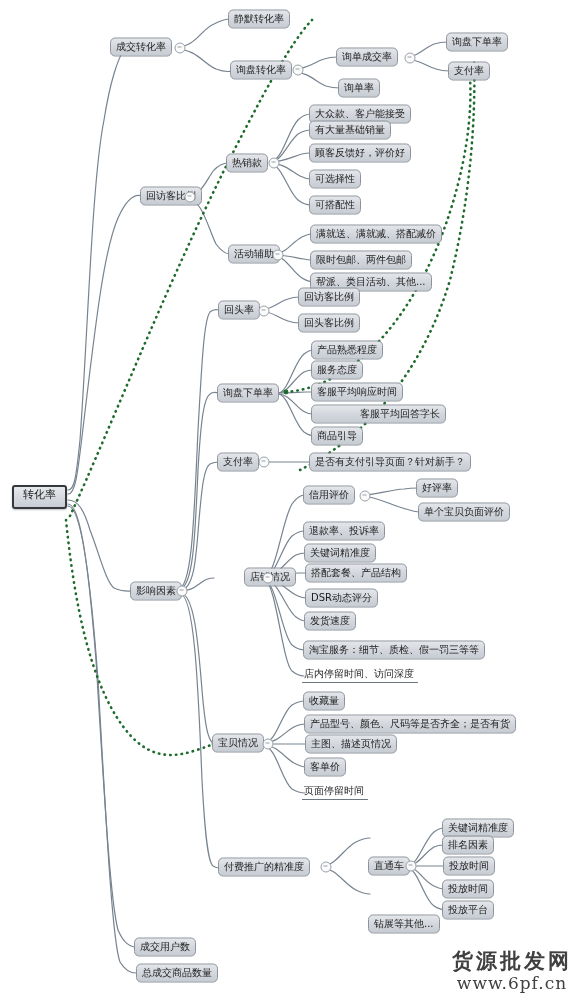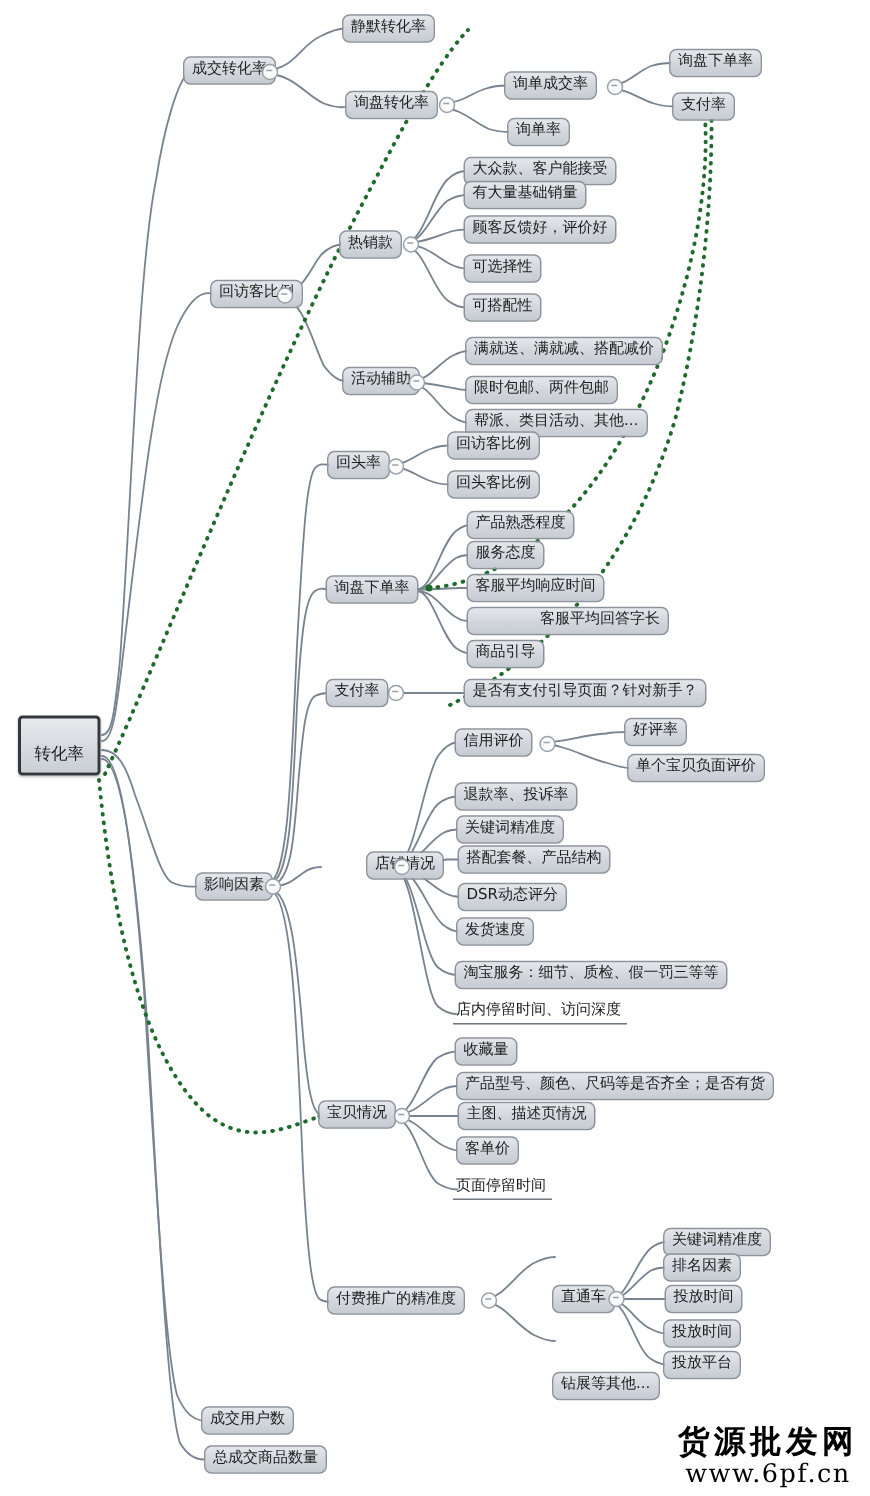--- a/index.html
+++ b/index.html
@@ -16,21 +16,21 @@
     padding:2px 5px 3px 5px;
     font-size:10px;
     line-height:12px;
     color:#1d1d1d;
     white-space:nowrap;
     letter-spacing:0px;
   }
   .node.root{
     border:2px solid #33383d;
     border-radius:3px;
-    padding:18px 9px 6px 9px;
+    padding:2px 9px 6px 9px;
     font-size:11px;
     background:linear-gradient(180deg,#e7e9ec 0%,#d4d8de 60%,#c9ced5 100%);
     box-shadow:0 1px 2px rgba(0,0,0,.25);
   }
   .node.plain{
     background:none;
     border:none;
     border-bottom:1px solid #6f7780;
     border-radius:0;
     padding:1px 4px 2px 2px;
@@ -45,21 +45,21 @@
   }
   .collapser:after{
     content:"";
     position:absolute;left:1.5px;top:3px;
     width:4px;height:1px;background:#9aa1a9;
   }
   .watermark{
     position:absolute;
     right:8px;bottom:4px;
     text-align:center;
-    color:#000000;
+    color:#404040;
     font-family:"DejaVu Serif","Liberation Serif",serif;
     user-select:none;
   }
   .wm-cn{font-size:21px;font-weight:bold;letter-spacing:3px;line-height:24px;}
   .wm-url{font-size:17px;letter-spacing:1px;line-height:20px;}
 </style>
 </head>
 <body>
 
 <div id="stage">
@@ -148,21 +148,21 @@
       <path d="M300,470 C360,440 420,380 450,280 C470,200 476,120 474,58"></path>
     </g>
     <g fill="#1f6b2c">
       <circle cx="286" cy="392" r="2.4"></circle>
       <circle cx="214" cy="744" r="2.4"></circle>
     </g>
   </svg>
 
   <div class="node root" style="left:12px;top:497px;">转化率</div>
 
-  <div class="node" style="left:122px;top:47px;">成交转化率</div>
+  <div class="node" style="left:110px;top:47px;">成交转化率</div>
   <div class="collapser" style="left:180px;top:48px;"></div>
 
   <div class="node" style="left:140px;top:196px;">回访客比例</div>
   <div class="collapser" style="left:190px;top:197px;"></div>
 
   <div class="node" style="left:130px;top:591px;">影响因素</div>
   <div class="collapser" style="left:182px;top:591px;"></div>
 
   <div class="node" style="left:134px;top:947px;">成交用户数</div>
   <div class="node" style="left:136px;top:973px;">总成交商品数量</div>

